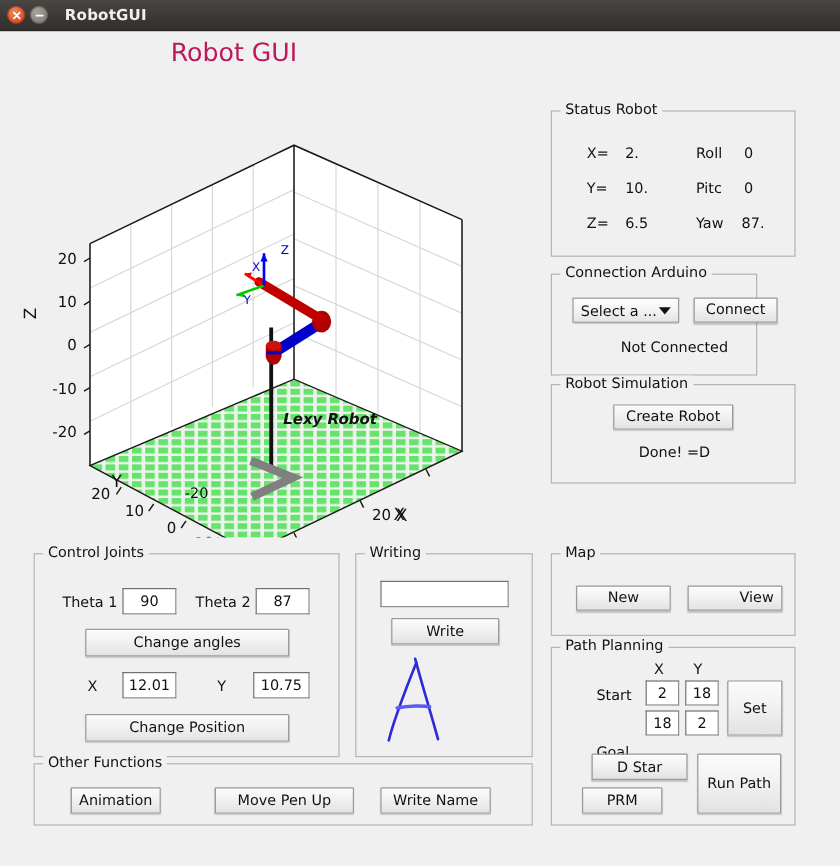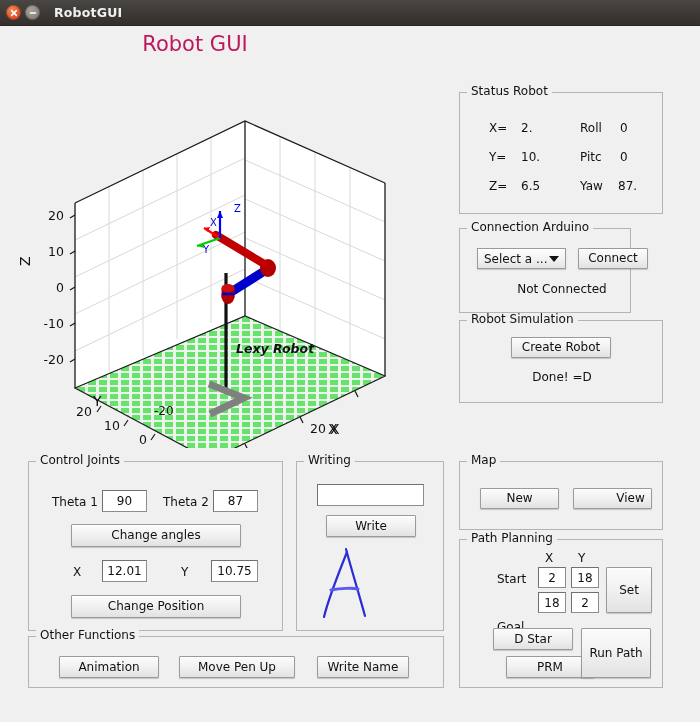--- a/index.html
+++ b/index.html
@@ -272,21 +272,21 @@
     <svg width="110" height="80" viewBox="0 0 110 80">
       <path d="M9 73 C 13 56, 22 33, 32 8" fill="none" stroke="#2b2bd8" stroke-width="2.2" stroke-linecap="round"></path>
       <path d="M31 5 C 36 24, 44 50, 50 72" fill="none" stroke="#2b2bd8" stroke-width="2.2" stroke-linecap="round"></path>
       <path d="M16 46 C 26 44, 38 44, 43 45" fill="none" stroke="#5a5af0" stroke-width="3" stroke-linecap="round"></path>
     </svg>
   </div>
 </div>
 
 <div class="group" style="left:28px;top:636px;width:416px;height:52px;">
   <div class="legend">Other Functions</div>
-  <div class="btn" style="left:30px;top:19px;width:100px;height:22px;">Animation</div>
+  <div class="btn" style="left:30px;top:19px;width:75px;height:22px;">Animation</div>
   <div class="btn" style="left:150px;top:19px;width:116px;height:22px;">Move Pen Up</div>
   <div class="btn" style="left:288px;top:19px;width:92px;height:22px;">Write Name</div>
 </div>
 
 <div class="group" style="left:459px;top:461px;width:204px;height:69px;">
   <div class="legend">Map</div>
   <div class="btn" style="left:20px;top:26px;width:79px;height:21px;">New</div>
   <div class="btn" style="left:113px;top:26px;width:79px;height:21px;padding-left:36px;">View</div>
 </div>
 
@@ -299,15 +299,15 @@
   <div class="field" style="left:78px;top:27px;width:28px;height:21px;">2</div>
   <div class="field" style="left:111px;top:27px;width:28px;height:21px;">18</div>
 
   <div class="lbl" style="left:37px;top:57px;margin-top:23px;">Goal</div>
   <div class="field" style="left:78px;top:52px;width:28px;height:21px;">18</div>
   <div class="field" style="left:111px;top:52px;width:28px;height:21px;">2</div>
 
   <div class="btn" style="left:146px;top:27px;width:46px;height:46px;text-align:right;">Set</div>
 
   <div class="btn" style="left:33px;top:88px;width:80px;height:22px;">D Star</div>
-  <div class="btn" style="left:46px;top:116px;width:88px;height:22px;">PRM</div>
+  <div class="btn" style="left:25px;top:116px;width:67px;height:22px;">PRM</div>
   <div class="btn" style="left:121px;top:88px;width:70px;height:50px;">Run Path</div>
 </div>
 
 </body></html>

